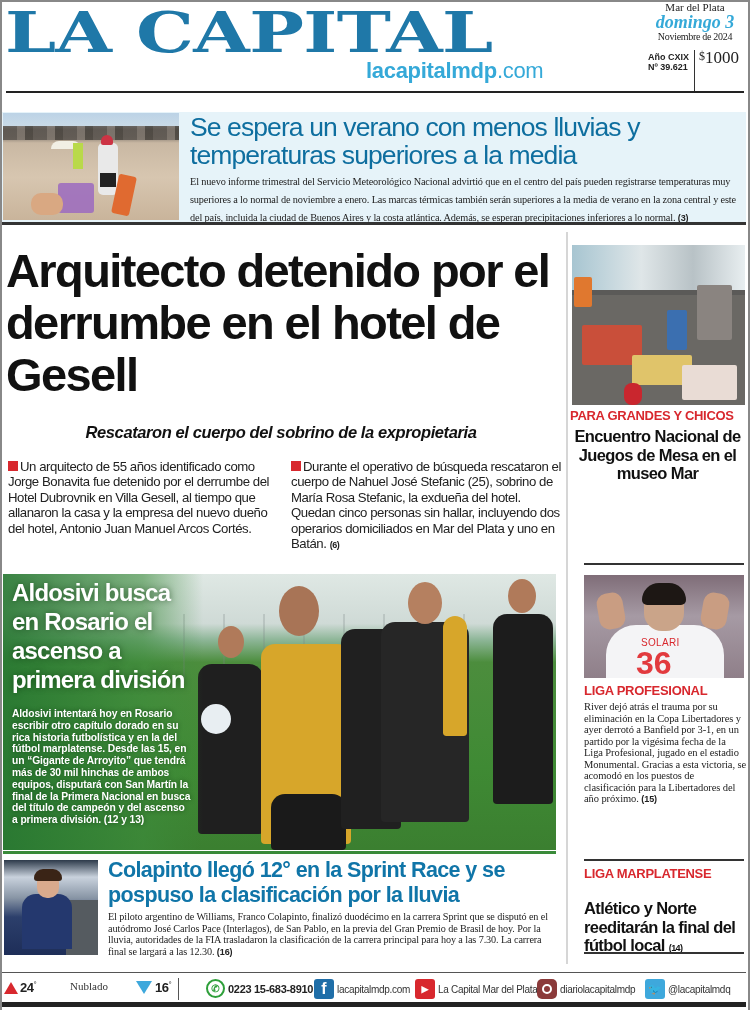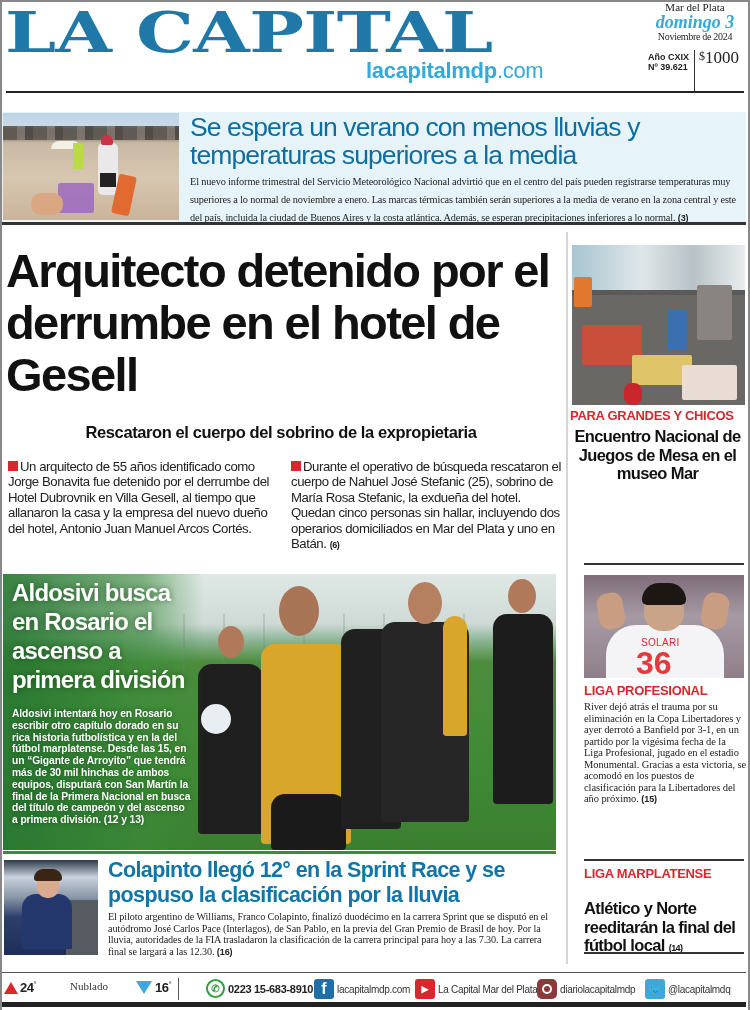--- a/index.html
+++ b/index.html
@@ -34,21 +34,21 @@
   .beach-photo .umb { position:absolute; left:48px; top:28px; width:30px; height:8px; background:#f2efe4; border-radius:15px 15px 0 0; }
   .beach-photo .p2 { position:absolute; left:28px; top:80px; width:32px; height:22px; background:#d9a882; border-radius:10px; }
   .beach-photo .p3 { position:absolute; left:70px; top:30px; width:10px; height:26px; background:#b9d94a; }
   .weather-head { position: absolute; left: 190px; top: 113px; width: 552px; font-weight: 400; font-size: 26.5px; line-height: 28px; color: #0e6e9f; letter-spacing: -0.9px; }
   .weather-body { position: absolute; left: 190px; top: 173px; width: 552px; font-family: "Liberation Serif", serif; font-size: 10.3px; line-height: 18px; color: #222; letter-spacing: -0.15px; }
   .ref { font-family: "Liberation Sans", sans-serif; font-weight: 700; font-size: 9px; }
   .band-rule { position: absolute; left: 2px; top: 222px; width: 744px; height: 3px; background: #333; }
 
   
   .main-head { position: absolute; left: 6px; top: 245px; width: 560px; font-weight: 900; font-size: 47px; line-height: 52px; letter-spacing: -1.6px; color: #111; }
-  .main-sub { position: absolute; left: 6px; top: 423px; width: 550px; text-align: center; font-weight: 700; font-size: 16.5px; color: #111; letter-spacing: -0.4px; }
+  .main-sub { position: absolute; left: 6px; top: 423px; width: 550px; text-align: center; font-weight: 700; font-size: 16.5px; color: #111; letter-spacing: -0.4px; font-style: italic; }
   .col { position: absolute; top: 459px; width: 272px; font-size: 13.2px; line-height: 15.4px; color: #222; letter-spacing: -0.45px; }
   .col1 { left: 8px; }
   .col2 { left: 291px; }
   .bullet { display: inline-block; width: 10px; height: 10px; background: #d8282e; margin-right: 2px; vertical-align: 0px; }
   .vline { position: absolute; left: 566px; top: 232px; width: 2px; height: 732px; background: #d6d6d6; }
 
   
   .sport-photo { position: absolute; left: 3px; top: 574px; width: 553px; height: 276px; overflow: hidden; background: linear-gradient(180deg,#dfe8e4 0%,#cfdad6 18%,#8cb596 24%,#4c8d3d 32%,#3f8a34 70%,#3b7f30 100%); }
   .sport-photo .leftshade { position:absolute; left:0; top:0; width:200px; height:276px; background: linear-gradient(90deg, rgba(40,120,50,0.9) 0%, rgba(60,140,60,0.6) 70%, rgba(60,140,60,0) 100%); }
   .sport-photo .fence { position:absolute; left:180px; top:40px; width:373px; height:70px; background: repeating-linear-gradient(90deg, rgba(120,130,130,.25) 0 2px, transparent 2px 40px); }

